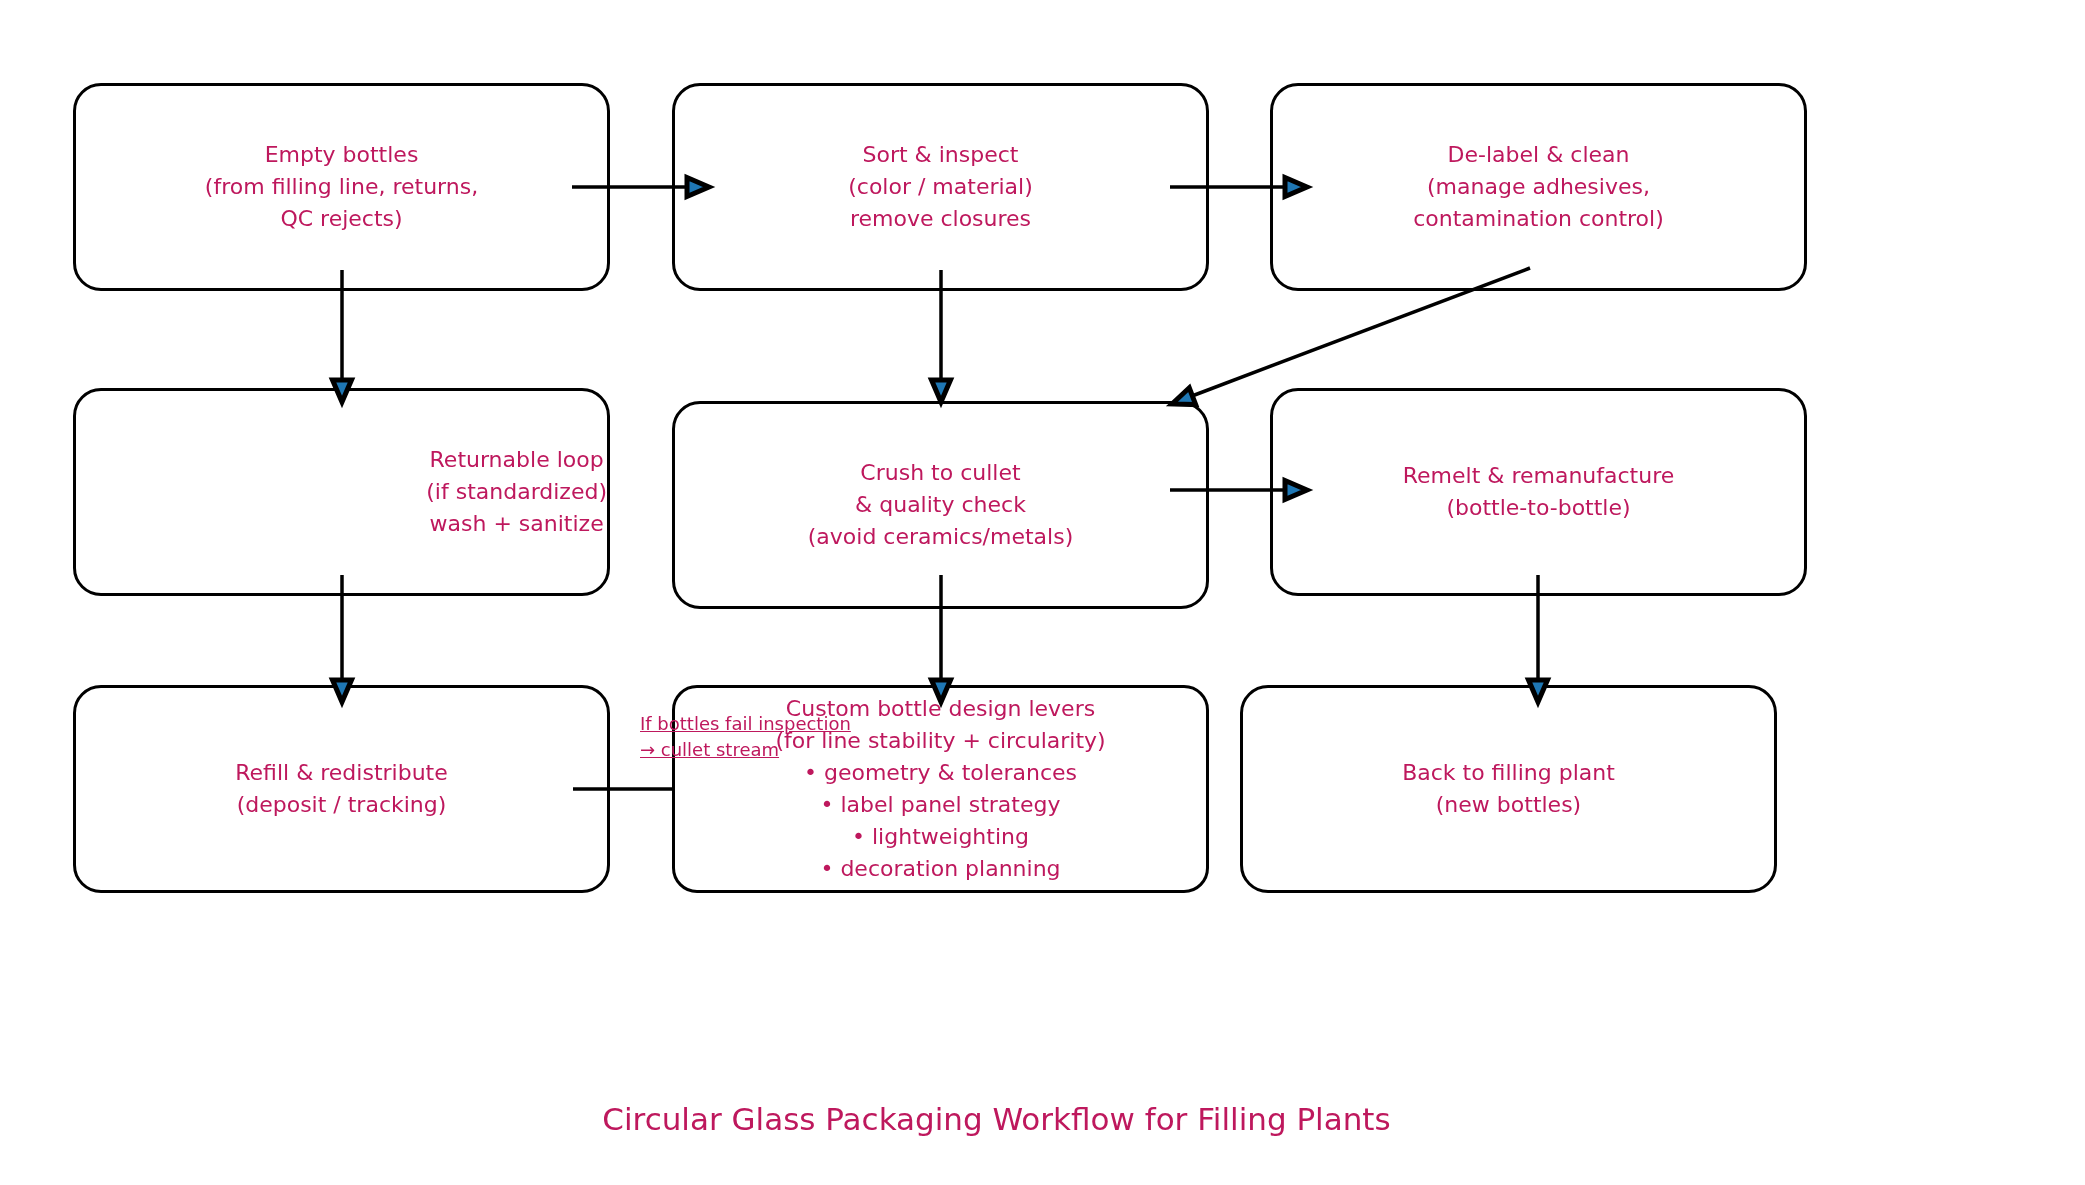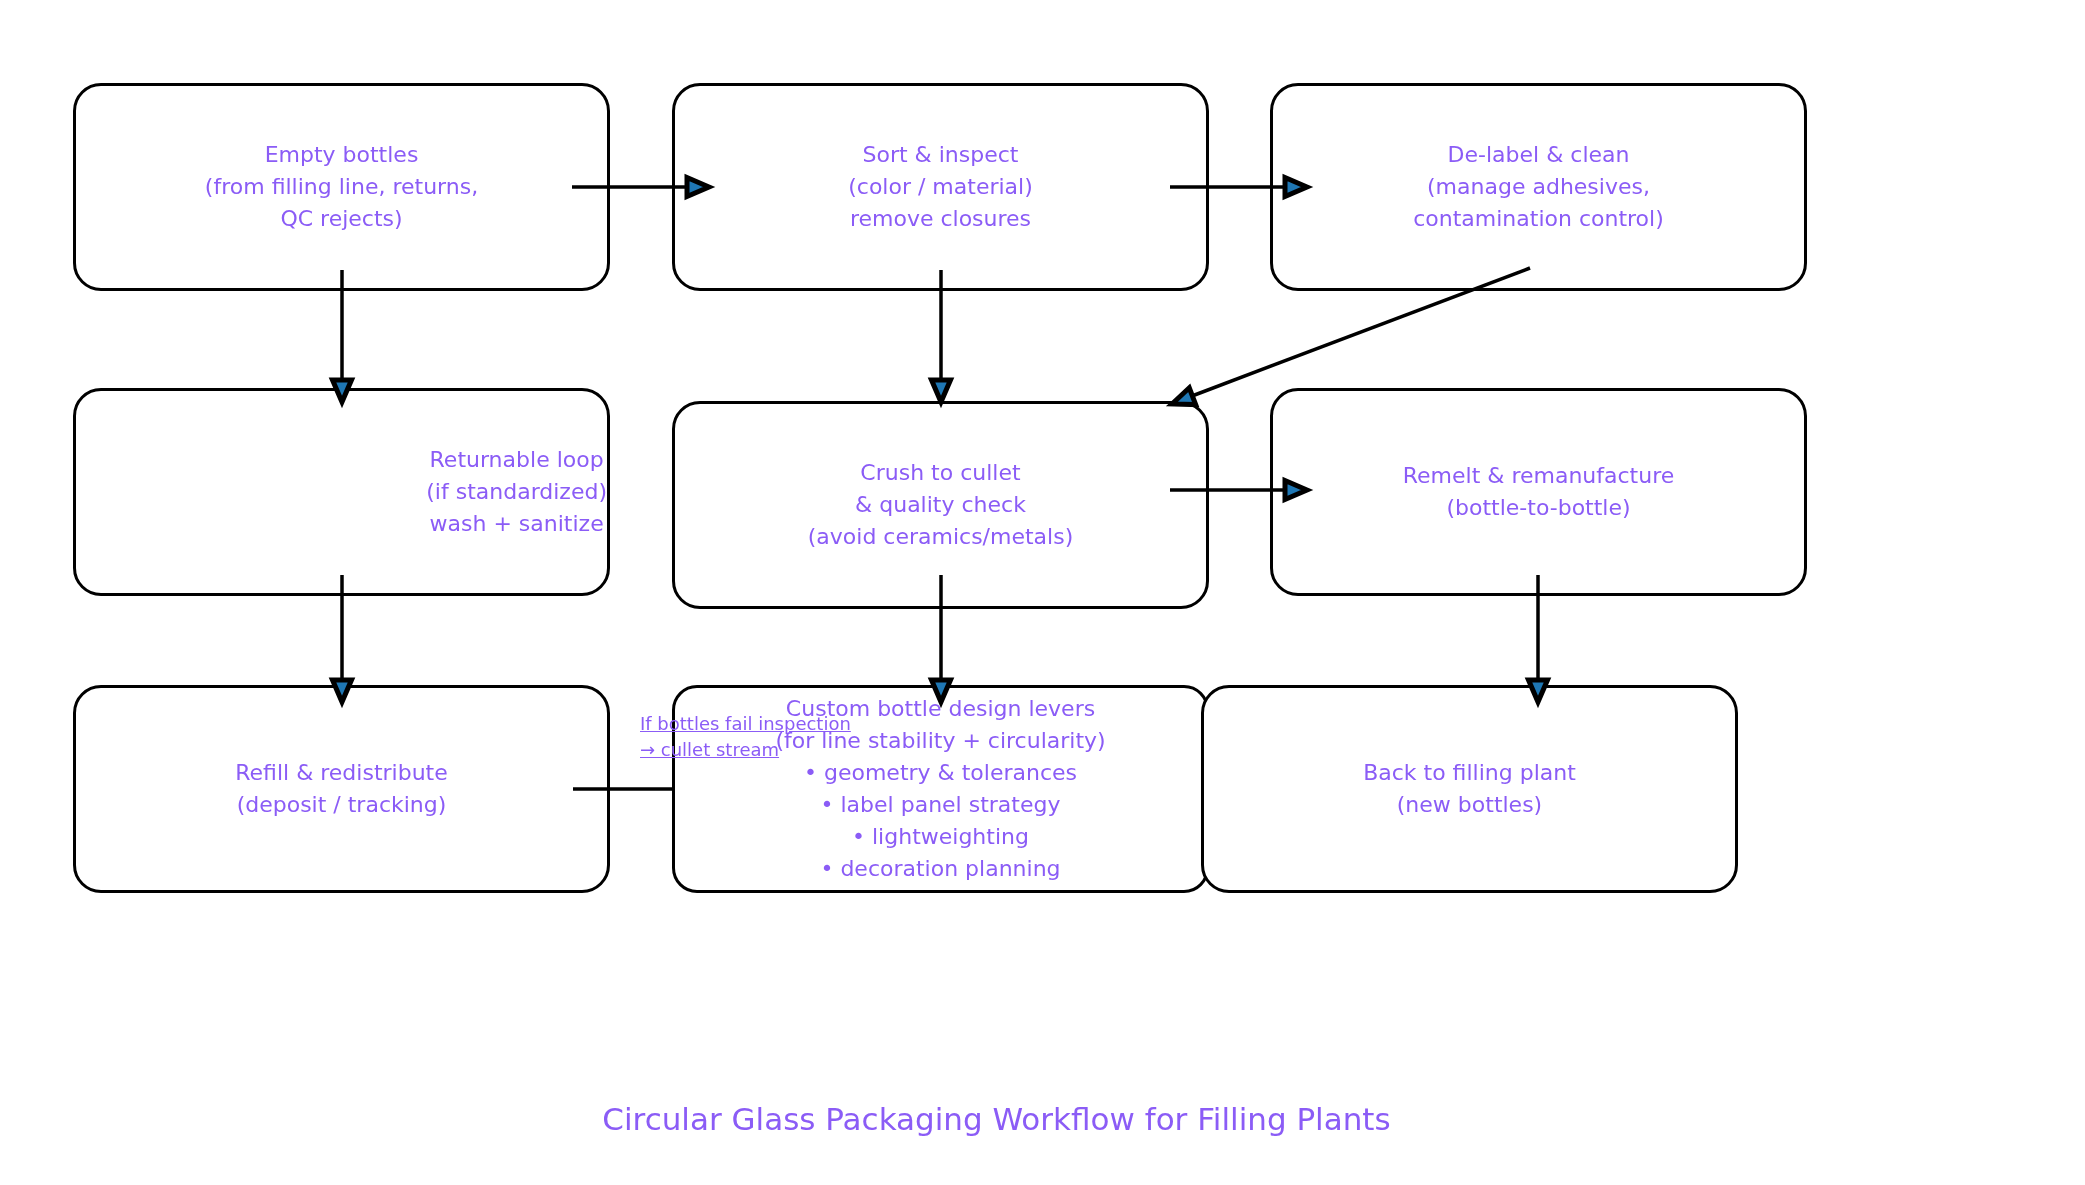--- a/index.html
+++ b/index.html
@@ -8,21 +8,21 @@
     --arrow: #1f77b4;
     --bg: #ffffff;
   }
   html, body { margin: 0; padding: 0; background: var(--bg); }
   .canvas {
     position: relative;
     width: 1993px;
     height: 1185px;
     background: var(--bg);
     font-family: "DejaVu Sans", sans-serif;
-    color: #8b5cf6;
+    color: #be185d;
     overflow: hidden;
   }
   .node {
     position: absolute;
     width: 537px;
     height: 208px;
     box-sizing: border-box;
     border: 3px solid var(--line);
     border-radius: 28px;
     background: var(--box-fill);
@@ -34,21 +34,21 @@
   }
   .node-text { font-size: 22px; line-height: 32px; }
   #n1 { left: 73px;   top: 83px; }
   #n2 { left: 672px;  top: 83px; border-radius: 28px; }
   #n3 { left: 1270px; top: 83px; }
   #n4 { left: 73px;   top: 388px; justify-content: flex-end; }
   #n5 { left: 672px;  top: 388px; margin-top: 13px; }
   #n6 { left: 1270px; top: 388px; }
   #n7 { left: 73px;   top: 685px; }
   #n8 { left: 672px;  top: 685px; border-radius: 25px; }
-  #n9 { left: 1201px; top: 685px; justify-content: center; }
+  #n9 { left: 1240px; top: 685px; justify-content: center; }
   svg.edges {
     position: absolute;
     left: 0; top: 0;
     width: 2085px; height: 1185px;
     z-index: 2;
     pointer-events: none;
   }
   .edge { stroke: var(--line); stroke-width: 3.5; fill: none; }
   .head { fill: var(--arrow); stroke: var(--line); stroke-width: 5; stroke-linejoin: miter; }
   .edge-label {

